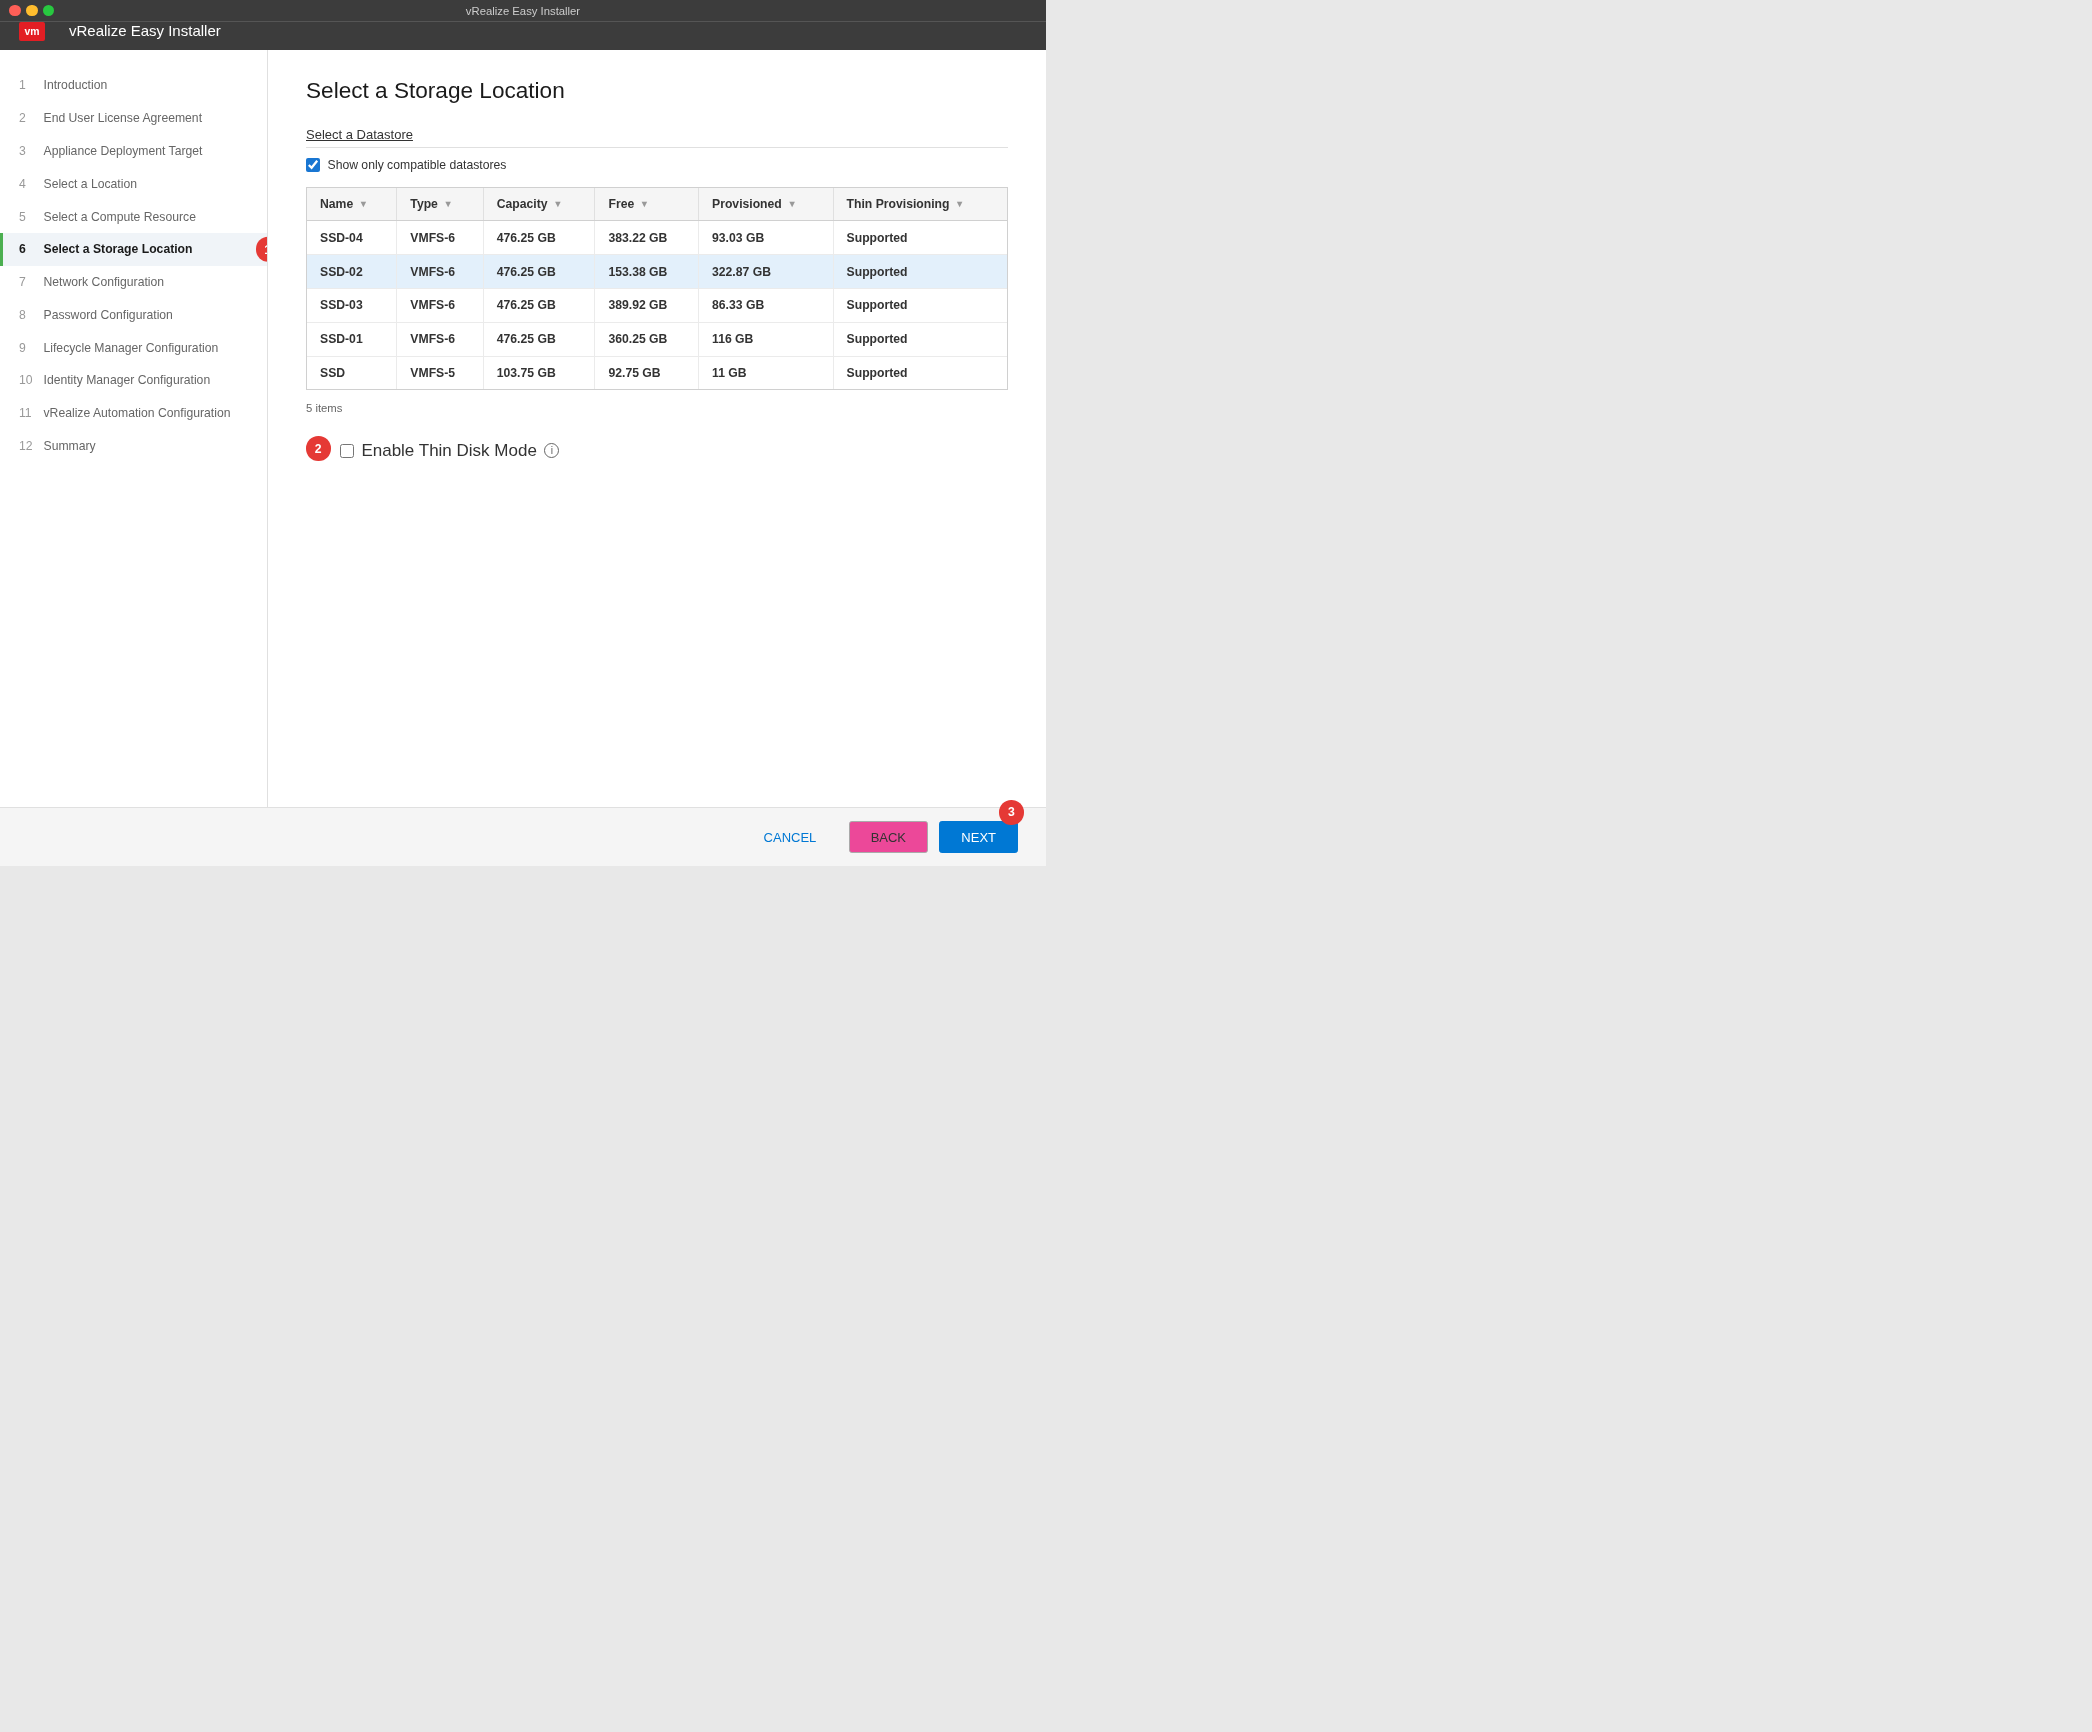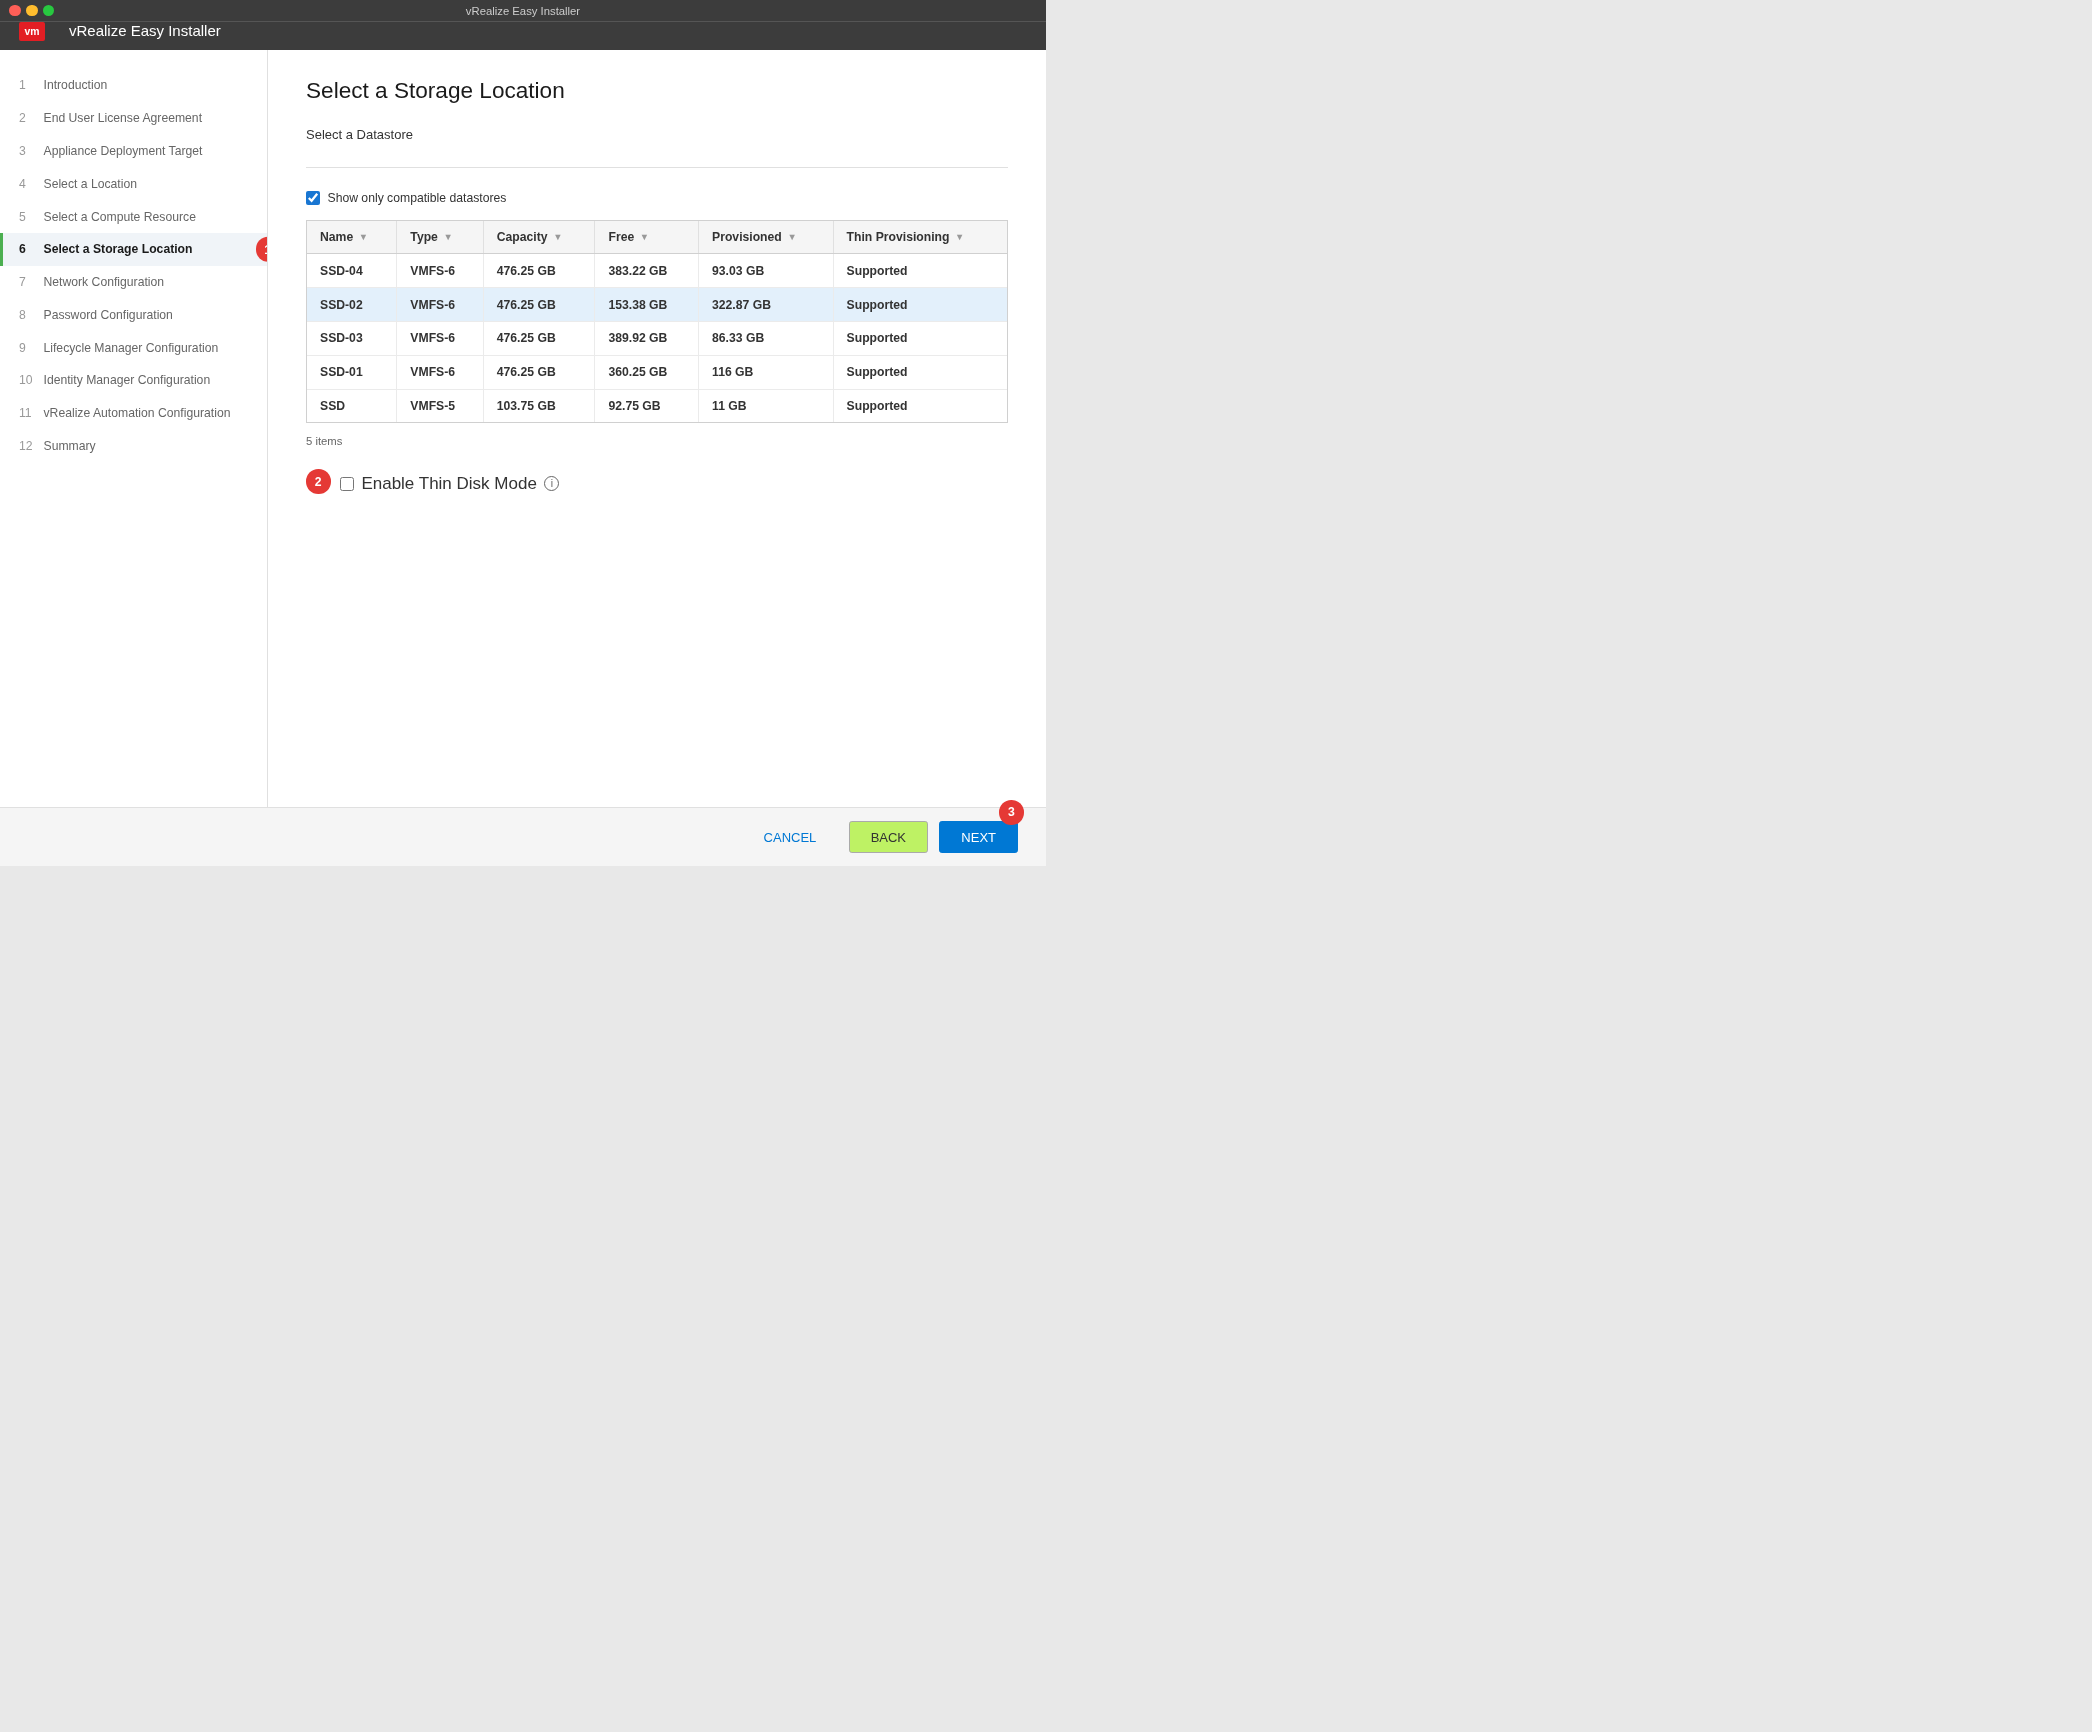--- a/index.html
+++ b/index.html
@@ -132,23 +132,24 @@
     .page-title {
       font-size: 22.6px;
       font-weight: 300;
       color: #1a1a1a;
       margin-bottom: 22.6px;
     }
 
     .section-label {
       font-size: 13px;
       color: #333;
-      margin-bottom: 23px;
-      padding-bottom: 25px;
+      margin-bottom: 10px;
+      padding-bottom: 5px;
       border-bottom: 0.9px solid #e0e0e0;
+      text-decoration: underline;
     }
 
     .checkbox-row {
       display: flex;
       align-items: center;
       gap: 7.5px;
       margin-bottom: 15px;
     }
     .checkbox-row input[type="checkbox"] {
       width: 14px;
@@ -257,21 +258,21 @@
       border-radius: 2.8px;
       cursor: pointer;
       font-weight: 500;
     }
     .btn-cancel {
       background: transparent;
       border: none;
       color: #0078d4;
     }
     .btn-back {
-      background: #bef264;
+      background: #ec4899;
       border: 0.9px solid #aaa;
       color: #333;
     }
     .btn-next {
       background: #0078d4;
       border: 0.9px solid #0078d4;
       color: white;
     }
 
     

